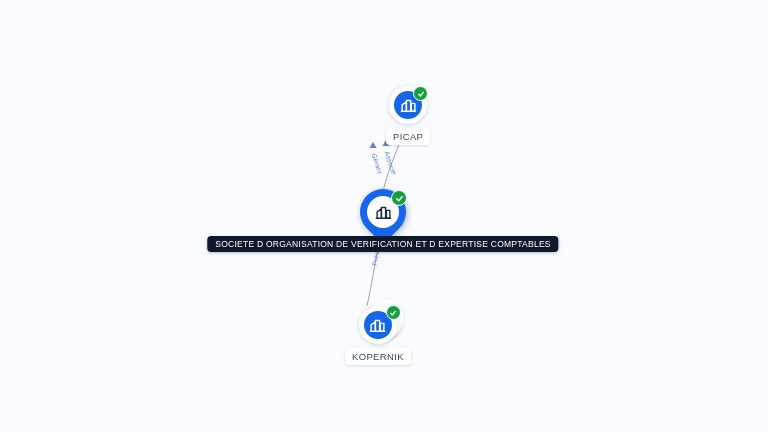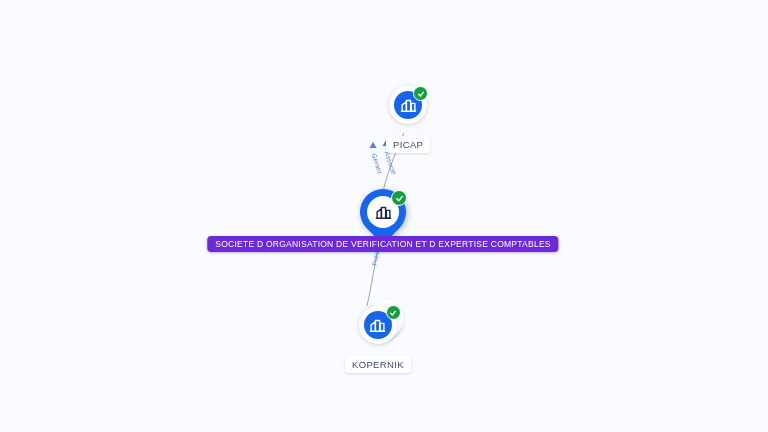--- a/index.html
+++ b/index.html
@@ -31,21 +31,20 @@
     height: 432px;
     pointer-events: none;
   }
 
   
   .node {
     position: absolute;
     display: flex;
     flex-direction: column;
     align-items: center;
-    gap: 8px;
   }
 
   .node-avatar {
     position: relative;
     display: flex;
     align-items: center;
     justify-content: center;
   }
 
   
@@ -152,21 +151,21 @@
     font-size: 9.5px;
     letter-spacing: 0.35px;
     padding: 3px 7px;
     border-radius: 4px;
     box-shadow: 0 1px 3px rgba(25, 50, 110, 0.16);
     white-space: nowrap;
   }
 
   .focus-label {
     position: absolute;
-    background: #6d28d9;
+    background: #0f172a;
     color: #ffffff;
     font-size: 8.5px;
     letter-spacing: 0.25px;
     padding: 3px 8px;
     border-radius: 4px;
     white-space: nowrap;
     box-shadow: 0 1px 3px rgba(20, 50, 120, 0.30);
     transform: translateX(-50%);
   }
 

